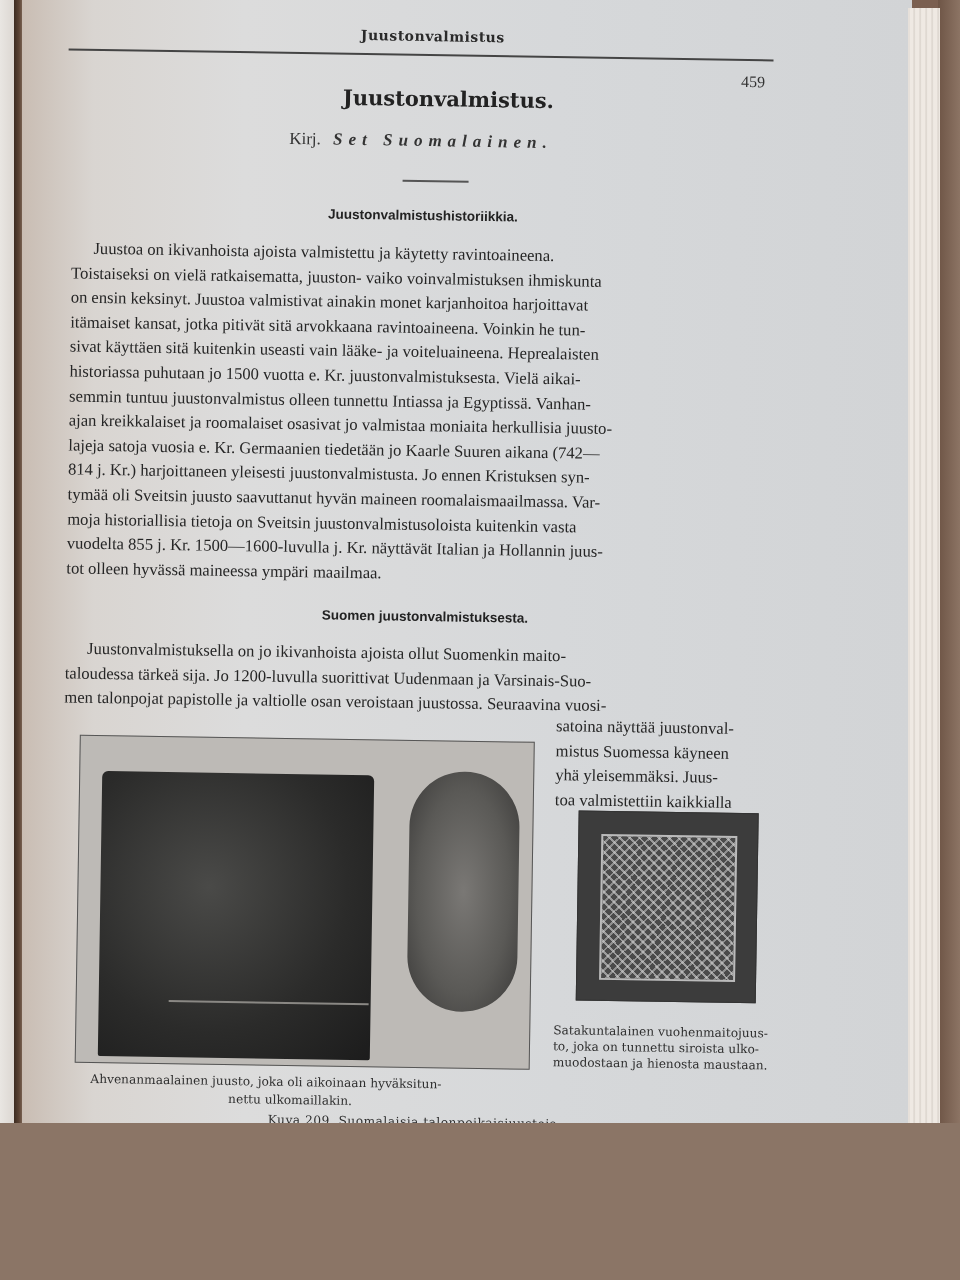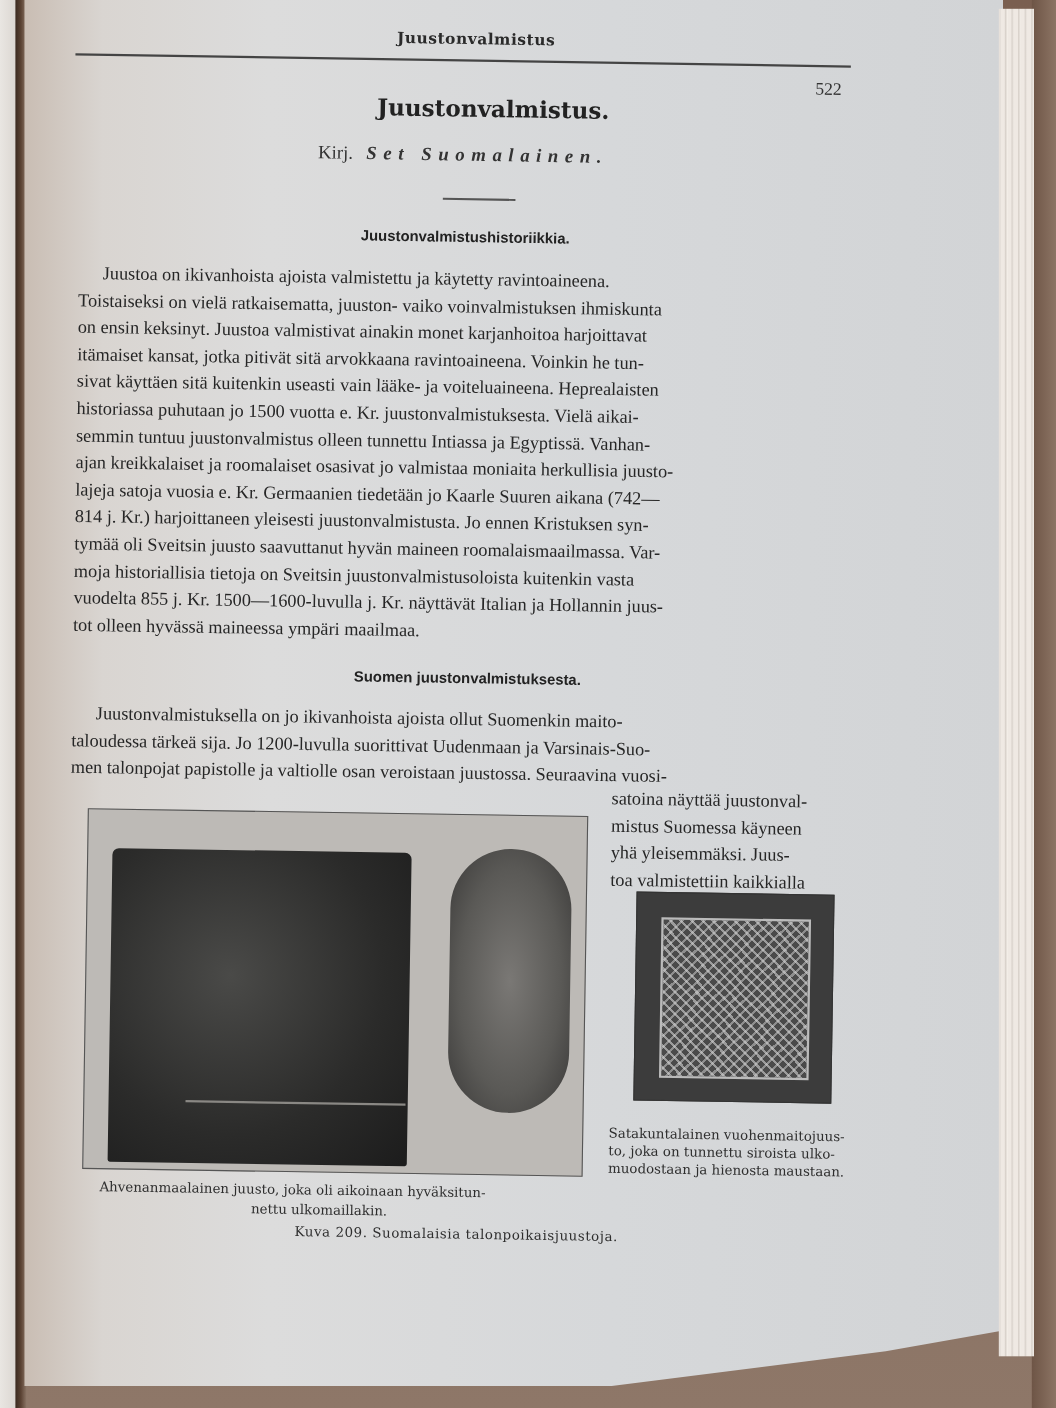--- a/index.html
+++ b/index.html
@@ -1,21 +1,21 @@
 <!DOCTYPE html>
 <html><head>
   <meta charset="utf-8">
   <style>
     * { box-sizing: border-box; margin: 0; padding: 0; }
     html, body {
       width: 960px; height: 1280px; overflow: hidden;
       background: #8b7566;
     }
     .scene {
-      position: relative; width: 960px; height: 1280px;
+      position: relative; width: 960px; height: 1123px;
       background: linear-gradient(180deg, #7a5f50 0%, #8e7768 100%);
       overflow: hidden;
     }
     .left-page-edge {
       position: absolute; left: 0; top: 0; width: 20px; height: 1280px;
       background: linear-gradient(90deg, #e9e6e2 0%, #dcd7d2 70%, #cfc8c2 100%);
     }
     .gutter-line {
       position: absolute; left: 14px; top: 0; width: 10px; height: 1280px;
       background: linear-gradient(90deg, #3b2a20 0%, #5a4233 50%, #8a7465 100%);
@@ -126,21 +126,21 @@
 <div class="scene">
   <div class="left-page-edge"></div>
   <div class="gutter-line"></div>
   <div class="cover-edge"></div>
   <div class="page"></div>
   <div class="page-stack"></div>
 
   <div class="content">
     <div class="running-head">Juustonvalmistus</div>
     <div class="head-rule"></div>
-    <div class="page-number">522</div>
+    <div class="page-number">459</div>
 
     <div class="article-title">Juustonvalmistus.</div>
     <div class="byline">
       <span>Kirj.</span>
       <span class="author">Set Suomalainen.</span>
     </div>
     <div class="title-rule"></div>
 
     <div class="section-heading sh1">Juustonvalmistushistoriikkia.</div>
     <div class="paragraph p1">

